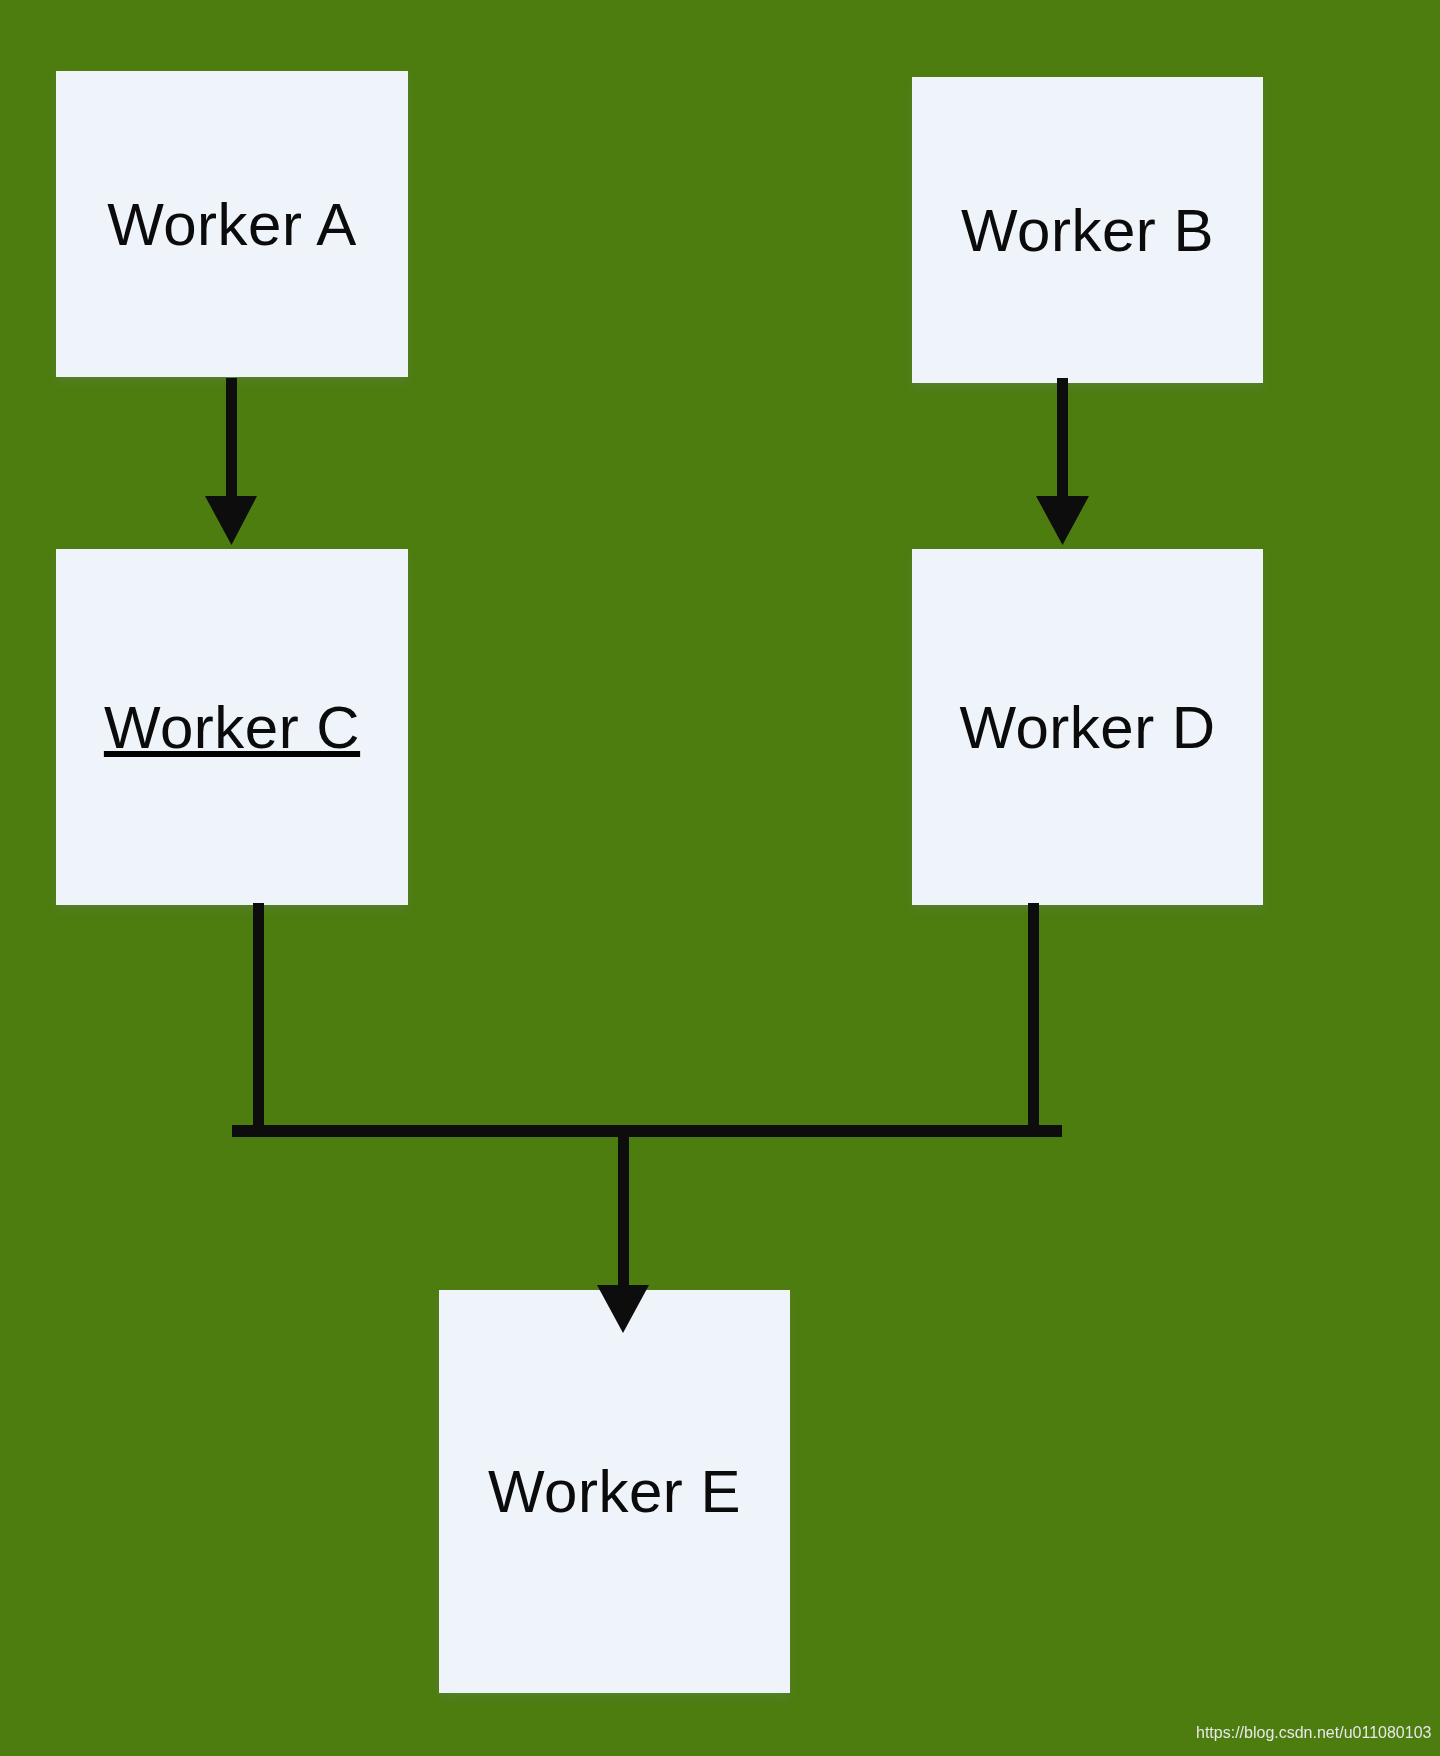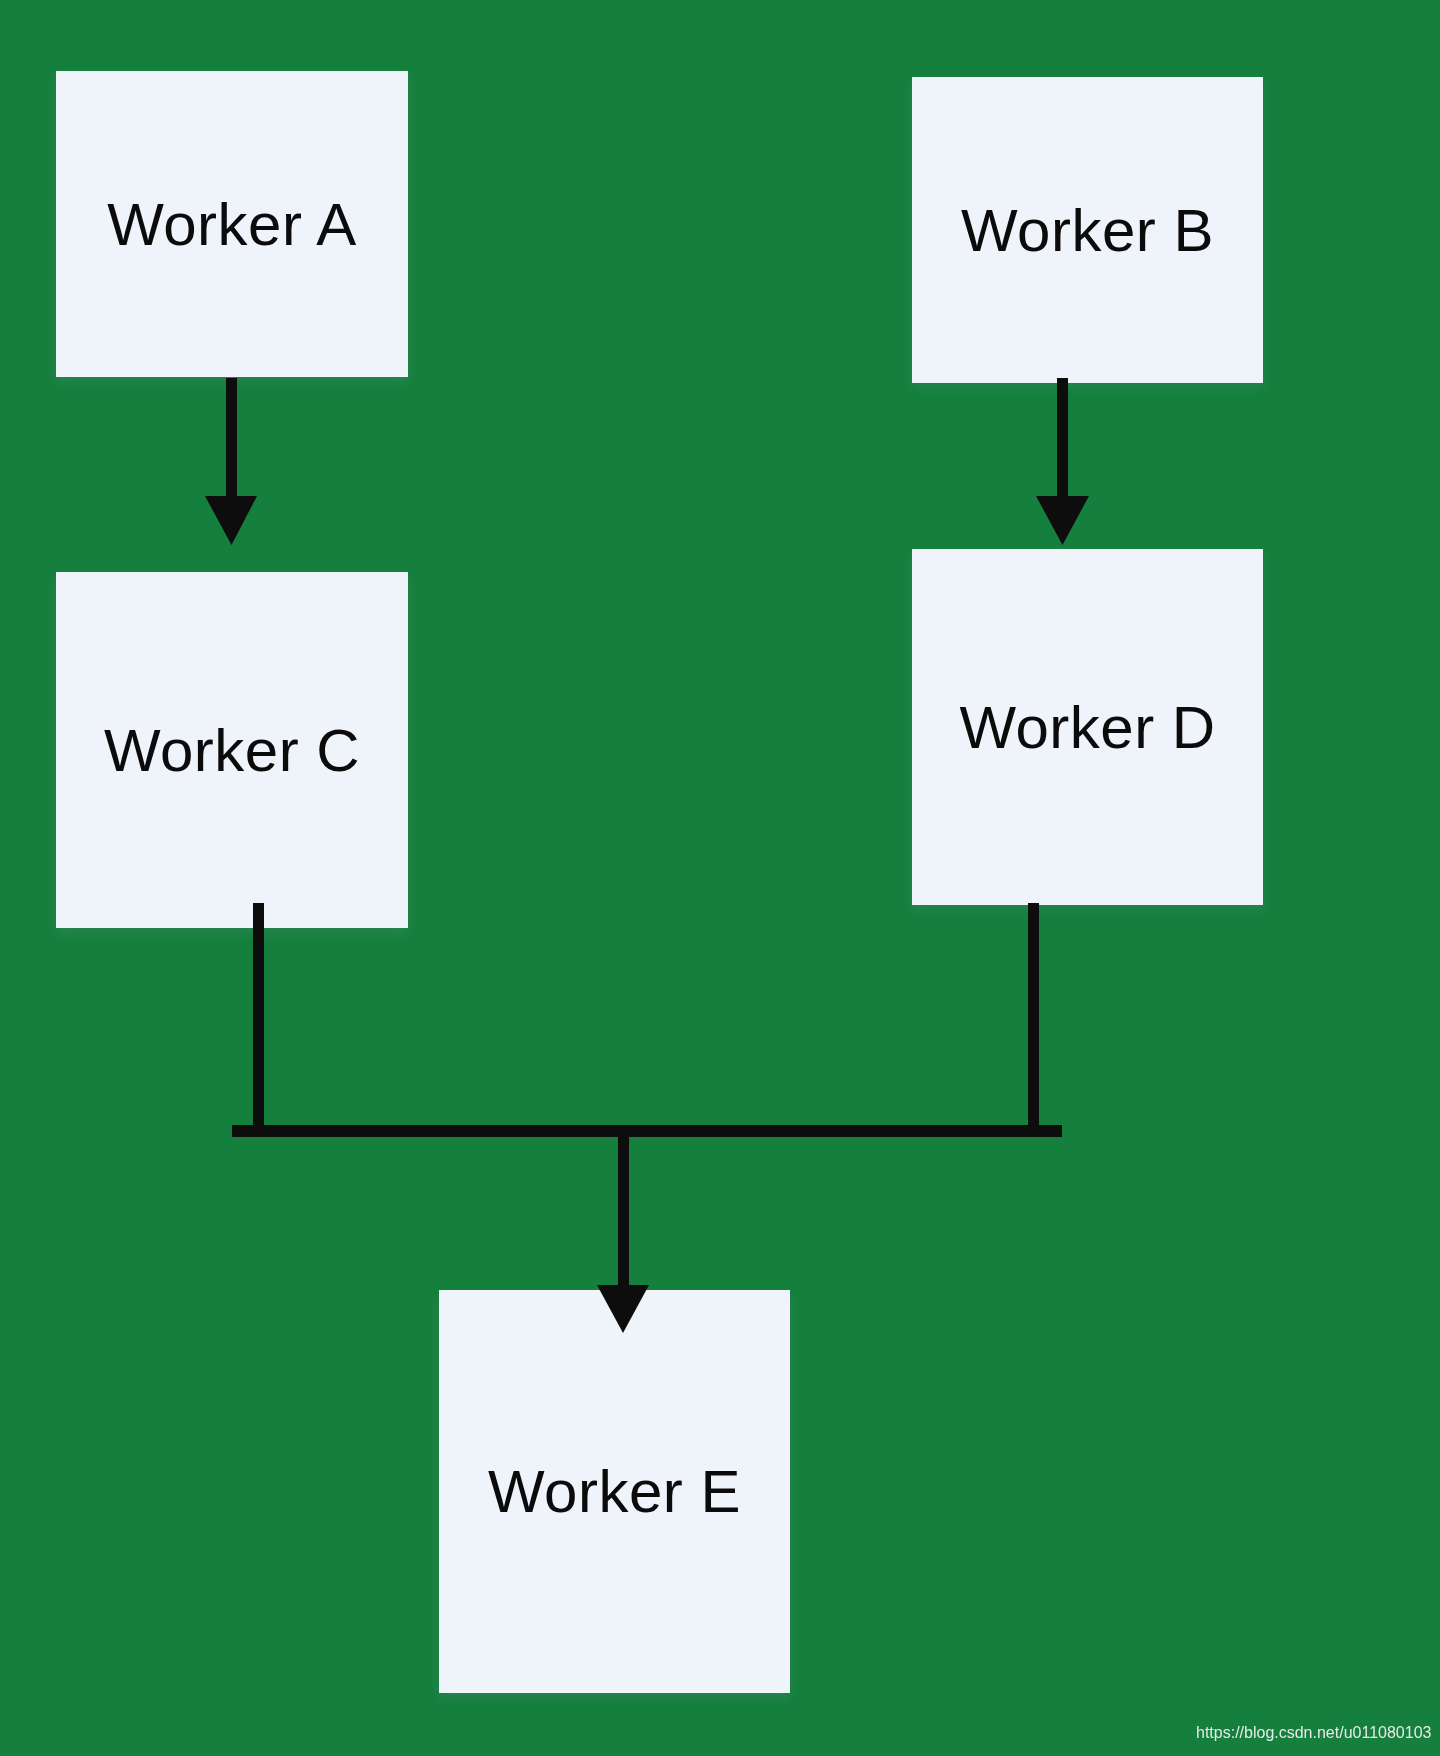--- a/index.html
+++ b/index.html
@@ -5,40 +5,40 @@
   html, body {
     margin: 0;
     padding: 0;
     background: #ffffff;
     font-family: "Liberation Sans", "DejaVu Sans", sans-serif;
   }
   .canvas {
     position: relative;
     width: 1440px;
     height: 1756px;
-    background: #15803d;
+    background: #4d7c0f;
     overflow: hidden;
   }
   .node {
     position: absolute;
     background: #eff3fa;
     box-shadow: 0 5px 10px rgba(130, 150, 185, 0.16);
     display: flex;
     align-items: center;
     justify-content: center;
   }
   .node-label {
     font-size: 60px;
     color: #0b0b0b;
     letter-spacing: 0.5px;
     white-space: nowrap;
   }
   .node-a { left: 56px;  top: 71px;   width: 352px; height: 306px; }
   .node-b { left: 912px; top: 77px;   width: 351px; height: 306px; }
-  .node-c { left: 56px;  top: 572px;  width: 352px; height: 356px; }
+  .node-c { left: 56px;  top: 549px;  width: 352px; height: 356px; text-decoration: underline; }
   .node-d { left: 912px; top: 549px;  width: 351px; height: 356px; align-items: center; }
   .node-e { left: 439px; top: 1290px; width: 351px; height: 403px; text-align: right; }
   .connector-layer {
     position: absolute;
     left: 0;
     top: 0;
     width: 1440px;
     height: 1756px;
     pointer-events: none;
   }

